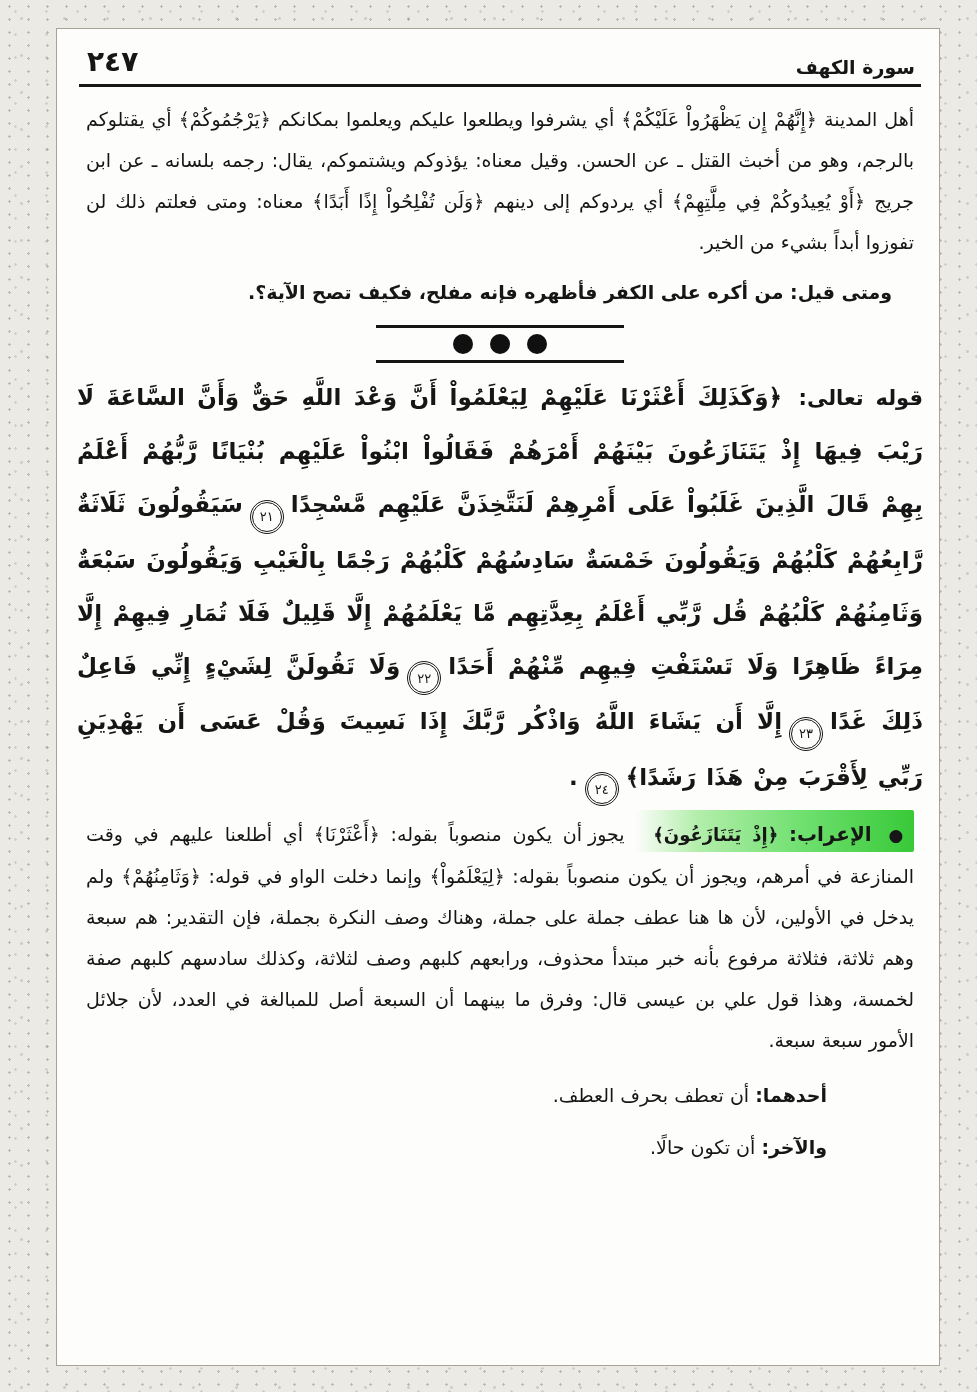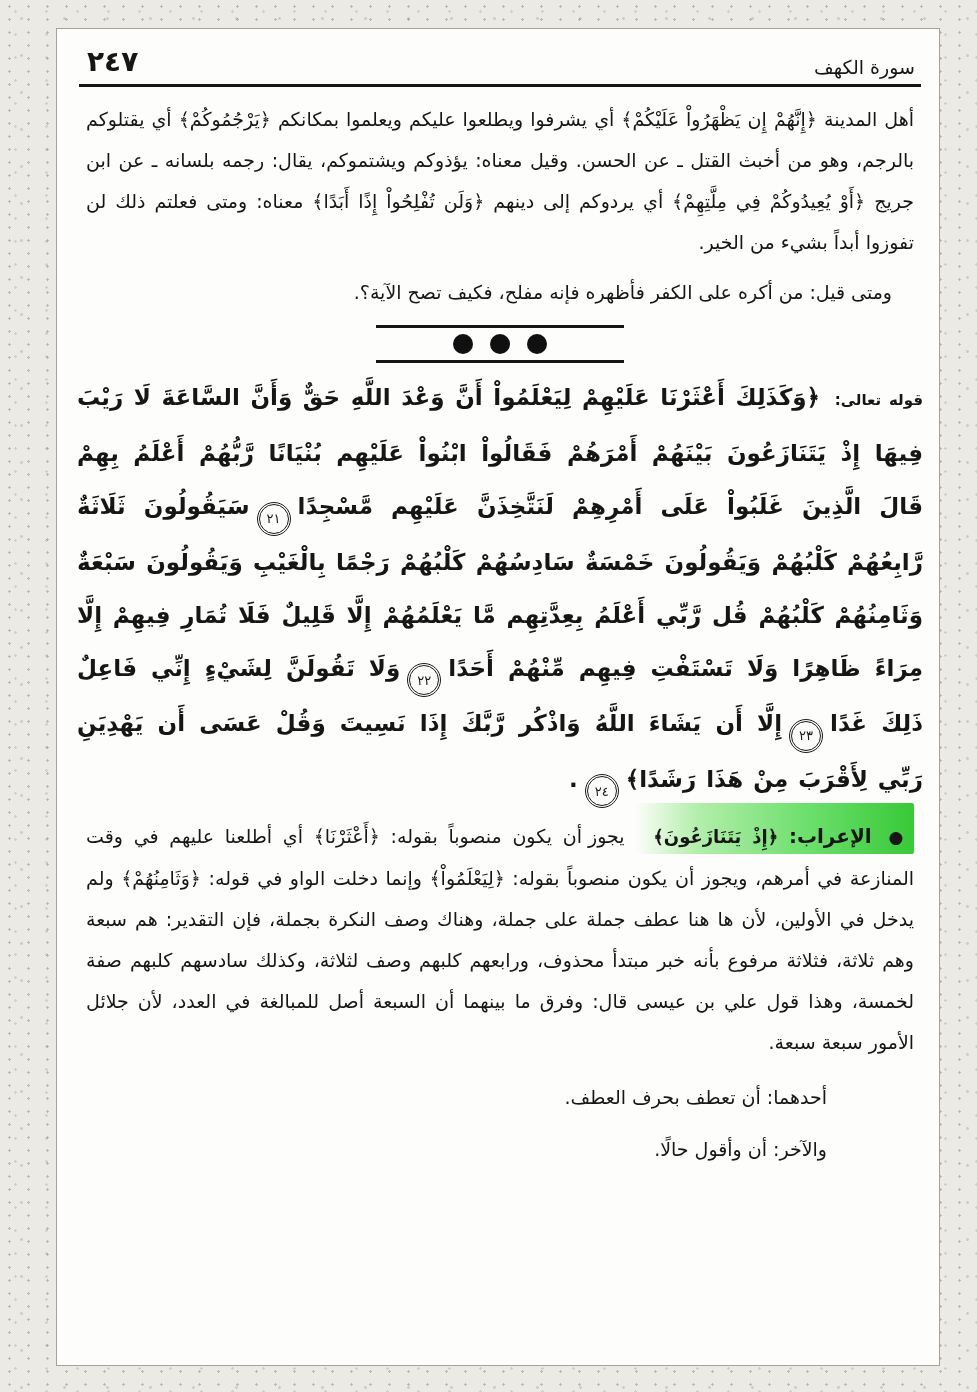--- a/index.html
+++ b/index.html
@@ -24,64 +24,64 @@
     box-sizing:border-box;
     padding:10px 16px 0 20px;
     direction:rtl;
     color:#161616;
     overflow:hidden;
   }
   .page-header{
     display:flex; justify-content:space-between; align-items:flex-end;
     padding:6px 8px 0 10px;
   }
-  .surah-title{font-weight:400;font-size:19px;}
+  .surah-title{font-weight:700;font-size:19px;}
   .page-number{font-weight:700;font-size:28px;letter-spacing:2px;}
   .header-rule{height:3px;background:#171717;border:none;margin:6px 2px 12px;}
 
   .para{
     font-size:19px; line-height:41px;
     text-align:justify; margin:9px;
   }
-  .indent1{text-indent:22px;}
+  .indent1{text-indent:22px;font-weight:bold;}
 
   .divider{width:248px;margin:12px auto 8px;}
   .divider-line{height:3px;background:#151515;}
   .divider-dots{display:flex;justify-content:center;gap:17px;padding:6px 0;}
   .divider-dot{width:20px;height:20px;border-radius:50%;background:#101010;}
 
   .quran{
     font-size:23px; font-weight:700; line-height:53px;
     text-align:justify; margin:8px 0 6px; word-spacing:2px;
   }
-  .quran-lead{font-size:15px;margin-left:4px;margin-top:45px;}
+  .quran-lead{font-size:21px;margin-left:4px;margin-top:45px;}
   .verse-num{
     display:inline-flex;align-items:center;justify-content:center;
     width:34px;height:34px;box-sizing:border-box;
     border:3px double #1a1a1a;border-radius:50%;
     font-size:13px;font-weight:400;line-height:1;
     margin:0 7px;vertical-align:-9px;
   }
 
   .section{margin-top:8px;}
   .bullet{font-size:17px;margin-left:6px;}
   .sec-title{font-weight:700;font-size:20px;}
   .inline-quote{font-weight:700;font-size:18px;}
   .hl-wrap{
     background:linear-gradient(to left, #38c938 0%, #6fe06f 40%, #b4eeac 78%, rgba(180,238,172,0) 100%);
-    padding:22px 6px 7px 18px;
+    padding:13px 6px 7px 18px;
     border-radius:2px;
     -webkit-box-decoration-break:clone;
     box-decoration-break:clone;
   }
   .closing-line{
     font-size:19px; line-height:50px;
     margin:2px 96px 0 0; text-align:right;
   }
-  .closing-label{font-weight:400;}
+  .closing-label{font-weight:700;}
 </style>
 </head>
 <body>
 
 <div class="canvas">
   <div class="page">
 
     <div class="page-header">
       <div class="surah-title">سورة الكهف</div>
       <div class="page-number">٢٤٧</div>
@@ -112,17 +112,17 @@
       <span>يجوز أن يكون منصوباً بقوله: ﴿أَعْثَرْنَا﴾ أي أطلعنا عليهم في وقت المنازعة في أمرهم، ويجوز أن يكون منصوباً بقوله: ﴿لِيَعْلَمُواْ﴾ وإنما دخلت الواو في قوله: ﴿وَثَامِنُهُمْ﴾ ولم يدخل في الأولين، لأن ها هنا عطف جملة على جملة، وهناك وصف النكرة بجملة، فإن التقدير: هم سبعة وهم ثلاثة، فثلاثة مرفوع بأنه خبر مبتدأ محذوف، ورابعهم كلبهم وصف لثلاثة، وكذلك سادسهم كلبهم صفة لخمسة، وهذا قول علي بن عيسى قال: وفرق ما بينهما أن السبعة أصل للمبالغة في العدد، لأن جلائل الأمور سبعة سبعة.</span>
     </p>
 
 
     <p class="closing-line">
       <span class="closing-label">أحدهما:</span>
       <span>أن تعطف بحرف العطف.</span>
     </p>
     <p class="closing-line">
       <span class="closing-label">والآخر:</span>
-      <span>أن وأقول حالًا.</span>
+      <span>أن تكون حالًا.</span>
     </p>
 
   </div>
 </div>
 
 </body></html>

